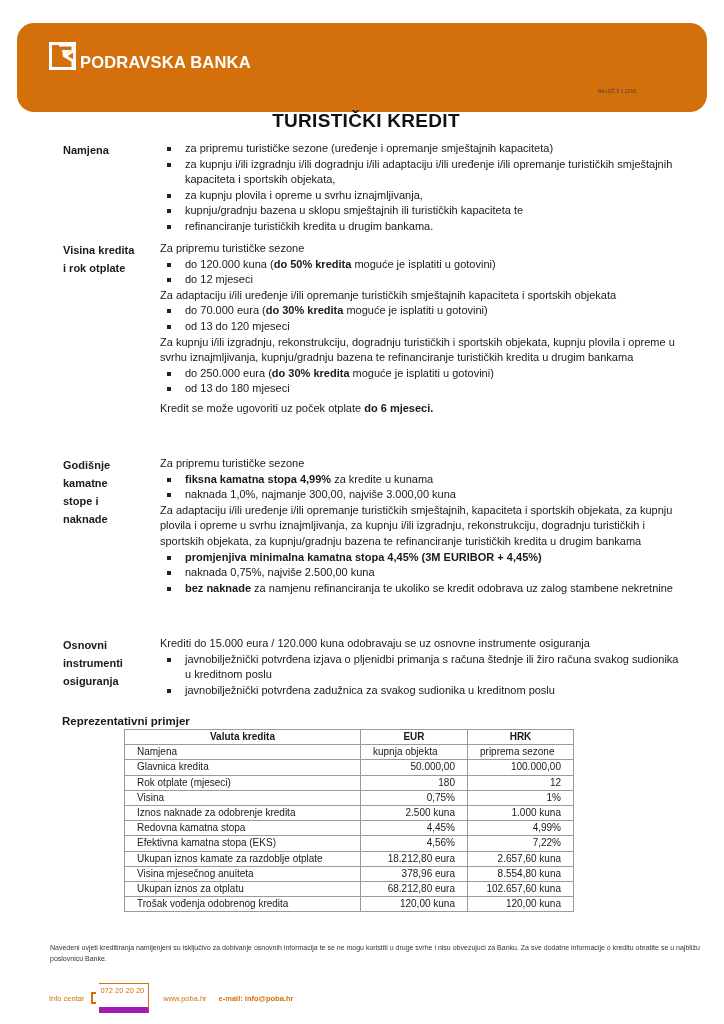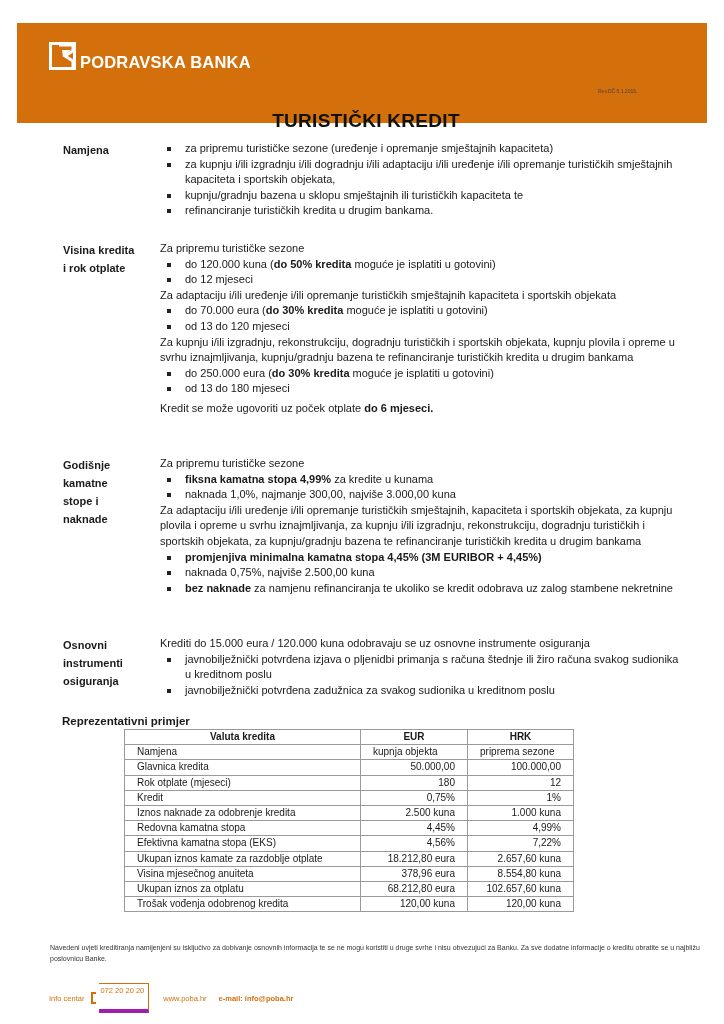--- a/index.html
+++ b/index.html
@@ -1,19 +1,19 @@
 <!DOCTYPE html>
 <html><head>
 <meta charset="utf-8">
 <style>
   * { box-sizing: border-box; margin: 0; padding: 0; }
   html, body { width: 724px; height: 1024px; background: #ffffff; }
   body { position: relative; font-family: "Liberation Sans", sans-serif; color: #1a1a1a; overflow: hidden; }
 
-  .banner { position: absolute; left: 17px; top: 23px; width: 690px; height: 100px; background: #d3700b; }
+  .banner { position: absolute; left: 17px; top: 23px; width: 690px; height: 89px; background: #d3700b; border-radius: 17px; }
   .logo { position: absolute; left: 32px; top: 19px; display: flex; align-items: flex-end; }
   .logo-mark { width: 27px; height: 28px; border: 3px solid #ffffff; position: relative; margin-right: 4px; }
   .logo-mark svg { position: absolute; left: -3px; top: -3px; }
   .logo-text { color: #ffffff; font-weight: bold; font-size: 16.5px; letter-spacing: 0.2px; line-height: 16px; margin-bottom: 0px; }
 
   .rev { position: absolute; left: 598px; top: 88px; font-size: 5px; color: #444; }
   .doc-title { position: absolute; left: 4px; width: 724px; top: 110px; text-align: center; font-weight: bold; font-size: 19px; letter-spacing: 0.3px; color: #111; }
 
   .section { position: absolute; left: 63px; width: 620px; font-size: 11px; line-height: 15.6px; }
   .sec-label { position: absolute; left: 0; top: 0; width: 95px; font-weight: bold; font-size: 11px; line-height: 18px; }
@@ -31,21 +31,21 @@
   table.rep td.c1 { width: 236px; }
   table.rep td.c2, table.rep th.c2 { width: 107px; text-align: right; }
   table.rep td.c3, table.rep th.c3 { width: 106px; text-align: right; }
   table.rep th.c1 { width: 236px; }
   table.rep tr.sub td.c2, table.rep tr.sub td.c3 { text-align: left; }
   table.rep th { text-align: center !important; }
 
   .disclaimer { position: absolute; left: 50px; top: 943px; width: 660px; font-size: 7px; line-height: 10.5px; color: #333; }
   .footer { position: absolute; left: 49px; top: 983px; display: flex; align-items: center; font-size: 7.5px; color: #d3700b; }
   .footer .phone-bracket { display: inline-block; width: 5px; height: 12px; border: 2px solid #d3700b; border-right: none; margin: 0 3px 0 7px; }
-  .footer .phone-box { border-right: 1px solid #d3700b; border-top: 1px solid #d3700b; border-bottom: 4px solid #a21caf; padding: 0 4px 12px 1px; height: 30px; line-height: 13px; color: #d3700b; }
+  .footer .phone-box { border-right: 1px solid #d3700b; border-top: 1px solid #d3700b; border-bottom: 6px solid #a21caf; padding: 0 4px 12px 1px; height: 30px; line-height: 13px; color: #d3700b; }
   .footer .web { margin-left: 14px; }
   .footer .mail { margin-left: 12px; font-weight: bold; }
 </style>
 </head>
 <body>
 
 <div class="banner">
   <div class="logo">
     <div class="logo-mark">
       <svg width="27" height="28" viewBox="0 0 27 28">
@@ -58,20 +58,21 @@
 </div>
 
 <div class="rev">Rev.DČ 5.1.2016.</div>
 <div class="doc-title">TURISTIČKI KREDIT</div>
 
 <div class="section" style="top:141px;">
   <div class="sec-label">Namjena</div>
   <div class="sec-body">
     <div class="bl">za pripremu turističke sezone (uređenje i opremanje smještajnih kapaciteta)</div>
     <div class="bl">za kupnju i/ili izgradnju i/ili dogradnju i/ili adaptaciju i/ili uređenje i/ili opremanje turističkih smještajnih kapaciteta i sportskih objekata,</div>
+    <div class="bl">za kupnju plovila i opreme u svrhu iznajmljivanja,</div>
     <div class="bl">kupnju/gradnju bazena u sklopu smještajnih ili turističkih kapaciteta te</div>
     <div class="bl">refinanciranje turističkih kredita u drugim bankama.</div>
   </div>
 </div>
 
 <div class="section" style="top:241px;">
   <div class="sec-label">
     <div>Visina kredita</div>
     <div>i rok otplate</div>
   </div>
@@ -138,21 +139,21 @@
     <td class="c1">Glavnica kredita</td>
     <td class="c2">50.000,00</td>
     <td class="c3">100.000,00</td>
   </tr>
   <tr>
     <td class="c1">Rok otplate (mjeseci)</td>
     <td class="c2">180</td>
     <td class="c3">12</td>
   </tr>
   <tr>
-    <td class="c1">Kredit</td>
+    <td class="c1">Visina</td>
     <td class="c2">0,75%</td>
     <td class="c3">1%</td>
   </tr>
   <tr>
     <td class="c1">Iznos naknade za odobrenje kredita</td>
     <td class="c2">2.500 kuna</td>
     <td class="c3">1.000 kuna</td>
   </tr>
   <tr>
     <td class="c1">Redovna kamatna stopa</td>

